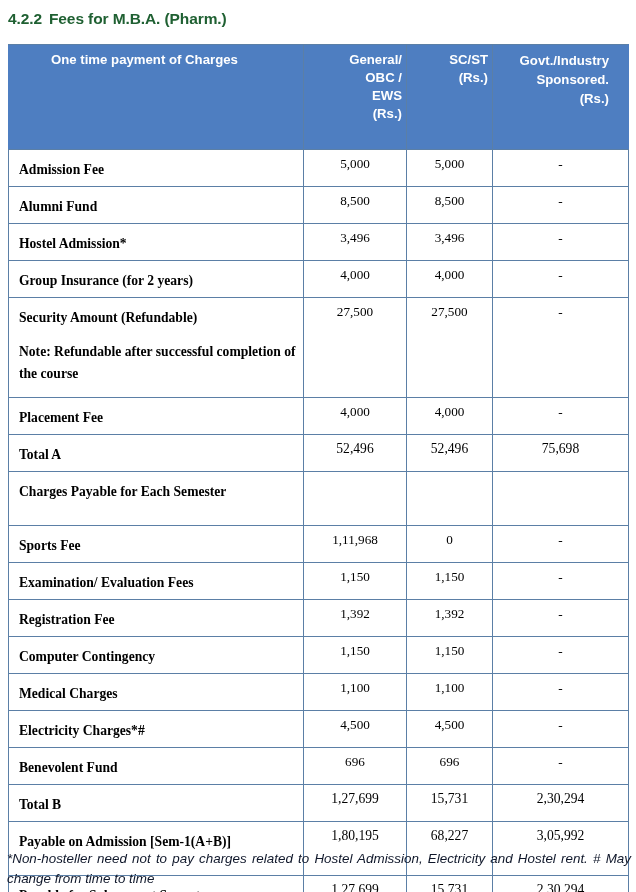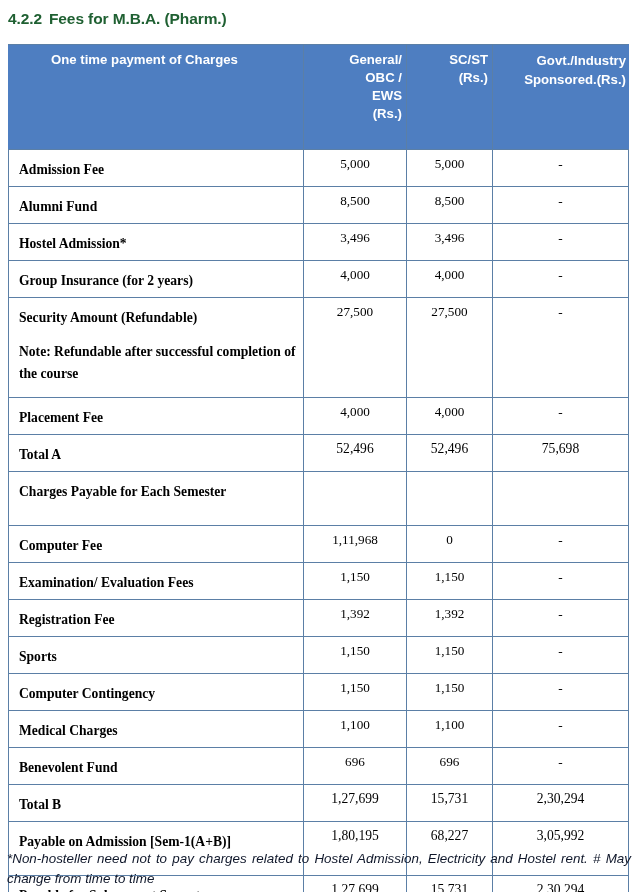--- a/index.html
+++ b/index.html
@@ -70,21 +70,21 @@
     padding: 6px 6px 6px 42px;
     border-left-color: #4e7ec1;
     margin-top: 16px;
   }
   th.col-num {
     text-align: right;
     padding: 6px 4px;
   }
   th.col-last {
     border-right-color: #4e7ec1;
-    padding: 6px 2px;
+    padding: 6px 19px;
     line-height: 19px;
   }
 
   
   td.c-label {
     text-align: left;
     padding: 11px 4px 5px 10px;
     font-weight: bold;
     font-size: 13.6px;
     line-height: 18px;
@@ -215,53 +215,53 @@
           <td class="c-num">52,496</td>
           <td class="c-num">75,698</td>
         </tr>
         <tr class="h-tall">
           <td class="c-label"><span>Charges Payable for Each Semester</span></td>
           <td class="c-num"></td>
           <td class="c-num"></td>
           <td class="c-num"></td>
         </tr>
         <tr class="h-std">
-          <td class="c-label"><span>Computer Fee</span></td>
+          <td class="c-label"><span>Sports Fee</span></td>
           <td class="c-num">1,11,968</td>
           <td class="c-num">0</td>
           <td class="c-num dash">-</td>
         </tr>
         <tr class="h-std">
           <td class="c-label"><span>Examination/ Evaluation Fees</span></td>
           <td class="c-num">1,150</td>
           <td class="c-num">1,150</td>
           <td class="c-num dash">-</td>
         </tr>
         <tr class="h-std">
           <td class="c-label"><span>Registration Fee</span></td>
           <td class="c-num">1,392</td>
           <td class="c-num">1,392</td>
           <td class="c-num dash">-</td>
         </tr>
         <tr class="h-std">
-          <td class="c-label"><span>Sports</span></td>
-          <td class="c-num">1,150</td>
-          <td class="c-num">1,150</td>
-          <td class="c-num dash">-</td>
-        </tr>
-        <tr class="h-std">
           <td class="c-label"><span>Computer Contingency</span></td>
           <td class="c-num">1,150</td>
           <td class="c-num">1,150</td>
           <td class="c-num dash">-</td>
         </tr>
         <tr class="h-std">
           <td class="c-label"><span>Medical Charges</span></td>
           <td class="c-num">1,100</td>
           <td class="c-num">1,100</td>
+          <td class="c-num dash">-</td>
+        </tr>
+        <tr class="h-std">
+          <td class="c-label"><span>Electricity Charges*#</span></td>
+          <td class="c-num">4,500</td>
+          <td class="c-num">4,500</td>
           <td class="c-num dash">-</td>
         </tr>
         <tr class="h-std">
           <td class="c-label"><span>Benevolent Fund</span></td>
           <td class="c-num">696</td>
           <td class="c-num">696</td>
           <td class="c-num dash">-</td>
         </tr>
         <tr class="bold-row h-std">
           <td class="c-label"><span>Total B</span></td>

